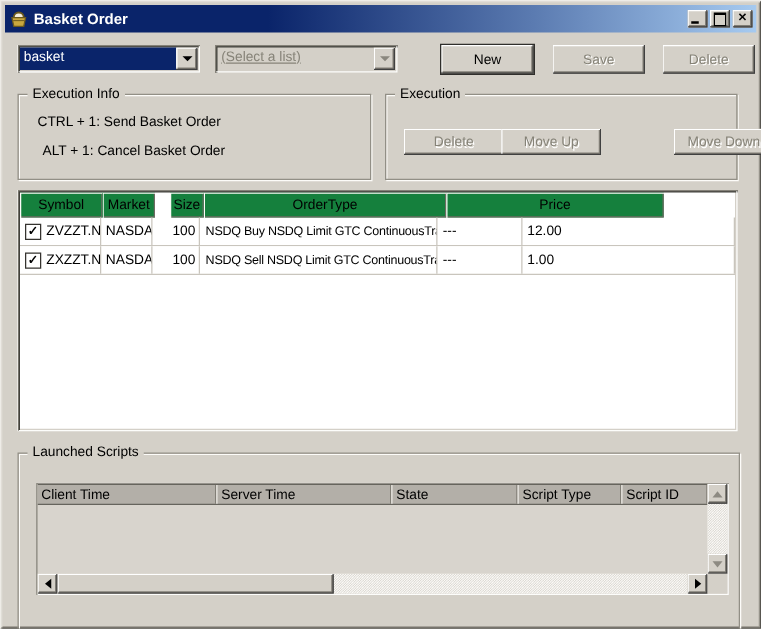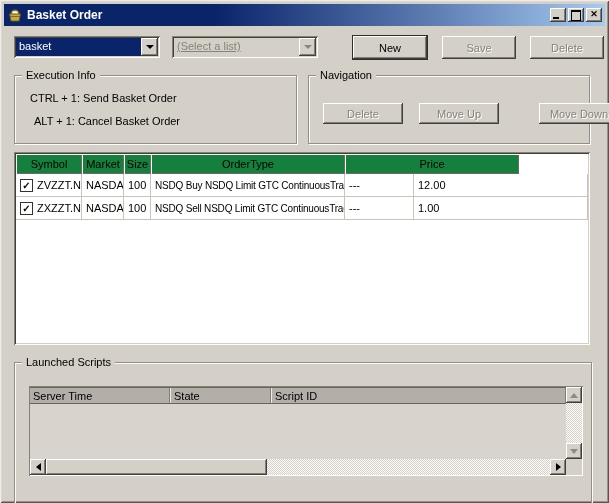--- a/index.html
+++ b/index.html
@@ -60,21 +60,21 @@
     box-shadow: inset 1px 1px 0 #848178, inset -1px -1px 0 #fdfdfb, inset 2px 2px 0 #41403b, inset -2px -2px 0 #d4d0c8;
   }
   .orders-inner { position:absolute; inset:2px; overflow:hidden; }
   .ohead { display:flex; height:20px; }
   .oh {
     background:#15803d; display:flex; align-items:center; justify-content:center; white-space:nowrap;
     box-shadow: inset 1px 1px 0 #fdfcf9, inset -1px -1px 0 #6e6b63;
   }
   .orow { display:flex; height:23px; border-bottom:1px solid #c9c5bd; background:#fff; }
   .od { display:flex; align-items:center; padding:0 4px; border-right:1px solid #c9c5bd; white-space:nowrap; overflow:hidden; }
-  .c0 { width:66px; } .c1 { width:42px; } .c2 { width:27px; } .c3 { width:194px; } .c4 { width:69px; } .c5 { width:174px; }
+  .c0 { width:66px; } .c1 { width:42px; } .c2 { width:27px;margin-left:12px; } .c3 { width:194px; } .c4 { width:69px; } .c5 { width:174px; }
   .od.c3 { font-size:10px; letter-spacing:-0.2px; }
   .cb {
     width:13px; height:13px; background:#fff; border:1px solid #35332f; margin-right:4px; flex:0 0 auto;
     display:flex; align-items:center; justify-content:center; font-size:10px; font-weight:bold; line-height:11px;
   }
   .sort-tri { width:0; height:0; border-left:5px solid transparent; border-right:5px solid transparent; border-bottom:8px solid #c7c3bb; margin-left:10px; }
   
   .scripts-table {
     position:absolute; left:14px; top:23px; width:554px; height:90px; background:#d8d4cd;
     box-shadow: inset 1px 1px 0 #848178, inset -1px -1px 0 #fdfdfb;
@@ -145,23 +145,23 @@
   <div class="push disabled" style="left:442px; top:36px; width:74px; height:23px;">Save</div>
   <div class="push disabled" style="left:530px; top:36px; width:74px; height:23px;">Delete</div>
 
   <div class="group" style="left:14px; top:75px; width:283px; height:69px;">
     <span class="group-label">Execution Info</span>
     <span class="exec-line" style="left:15px; top:16px;">CTRL + 1: Send Basket Order</span>
     <span class="exec-line" style="left:19px; top:39px;">ALT + 1: Cancel Basket Order</span>
   </div>
 
   <div class="group" style="left:308px; top:75px; width:282px; height:69px;">
-    <span class="group-label">Navigation</span>
+    <span class="group-label">Execution</span>
     <div class="push disabled" style="left:14px; top:27px; width:80px; height:21px;">Delete</div>
-    <div class="push disabled" style="left:110px; top:27px; width:80px; height:21px;">Move Up</div>
+    <div class="push disabled" style="left:92px; top:27px; width:80px; height:21px;">Move Up</div>
     <div class="push disabled" style="left:191px; top:27px; width:80px; height:21px;margin-left:39px;">Move Down</div>
   </div>
 
   <div class="orders">
     <div class="orders-inner">
       <div class="ohead">
         <div class="oh c0">Symbol</div>
         <div class="oh c1">Market</div>
         <div class="oh c2">Size</div>
         <div class="oh c3">OrderType</div>
@@ -190,22 +190,24 @@
         <div class="od c5">1.00</div>
       </div>
     </div>
   </div>
 
   <div class="group" style="left:14px; top:362px; width:578px; height:146px;">
     <span class="group-label">Launched Scripts</span>
     <div class="scripts-table">
       <div class="s-inner">
         <div class="s-head">
+          <div class="sh s0">Client Time</div>
           <div class="sh s1">Server Time</div>
           <div class="sh s2">State</div>
+          <div class="sh s3">Script Type</div>
           <div class="sh s4">Script ID</div>
         </div>
         <div class="vsb dither">
           <div class="sb-btn sb-up">
               <span class="tri-u"></span>
             </div>
           <div class="sb-btn sb-dn">
               <span class="tri-d"></span>
             </div>
         </div>

